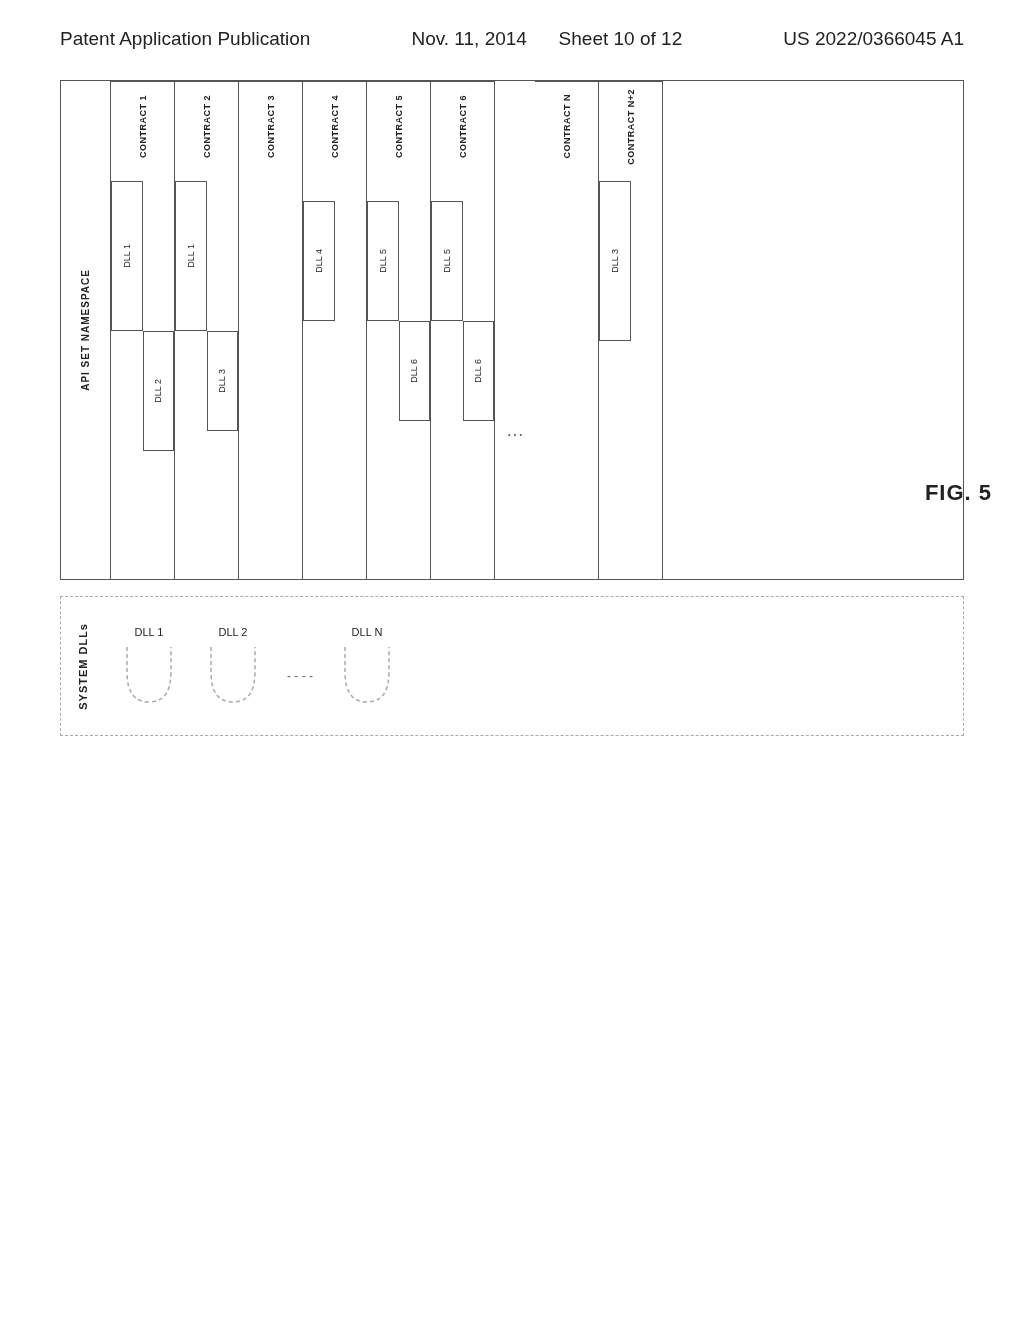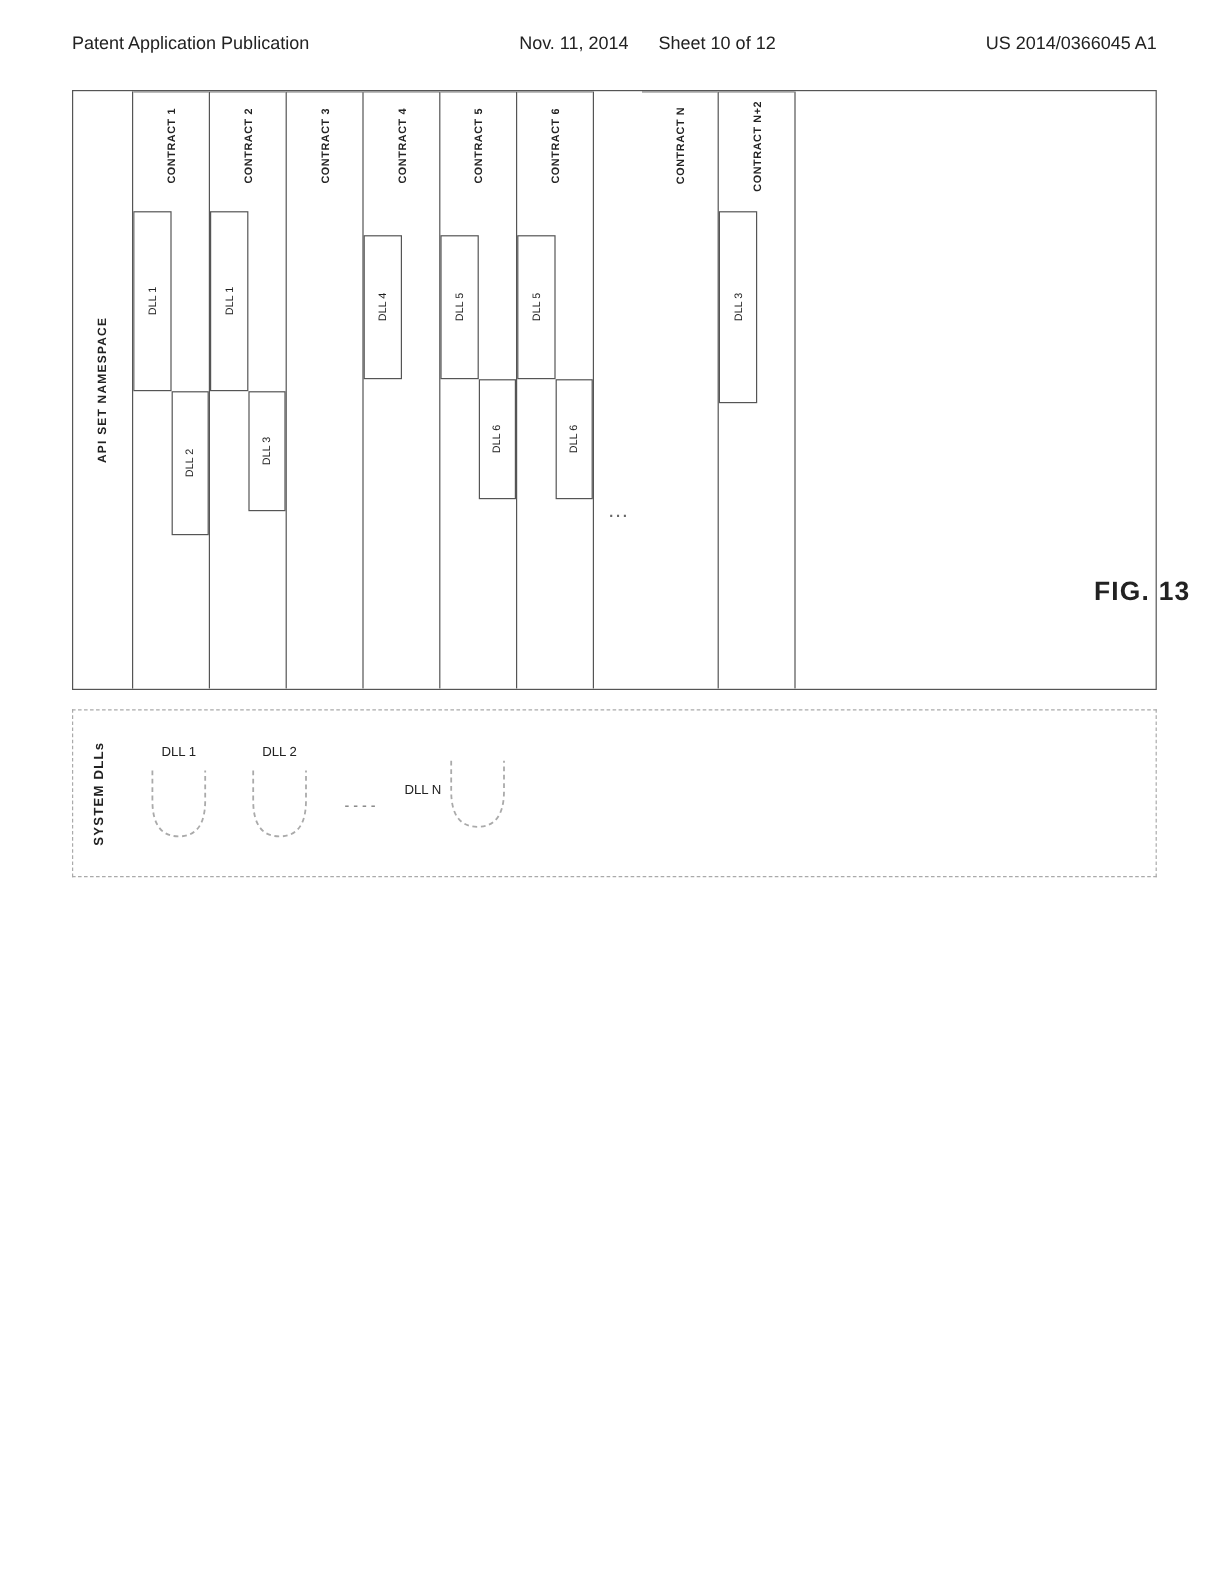--- a/index.html
+++ b/index.html
@@ -11,21 +11,21 @@
       position: relative;
       overflow: hidden;
     }
 
     
     .page-header {
       display: flex;
       justify-content: space-between;
       align-items: baseline;
       padding: 28px 60px 10px 60px;
-      font-size: 15px;
+      font-size: 19px;
       color: #222;
     }
 
     
     .content-area {
       padding: 20px 60px;
       display: flex;
       flex-direction: column;
       gap: 16px;
     }
@@ -114,21 +114,21 @@
 </head>
 <body>
 
 <div class="page-header">
   <span>Patent Application Publication</span>
   <span>
     <span>Nov. 11, 2014</span>
     &nbsp;&nbsp;&nbsp;&nbsp;
     <span>Sheet 10 of 12</span>
   </span>
-  <span>US 2014/0366045 A1</span>
+  <span>US 2022/0366045 A1</span>
 </div>
 
 <div class="content-area">
 
   <div class="upper-box" style="display:flex; flex-direction:row; height:500px; overflow:hidden;">
 
     <div class="namespace-sidebar">
       <span class="namespace-text">API SET NAMESPACE</span>
     </div>
 
@@ -246,24 +246,24 @@
 
     <div style="display:flex; flex-direction:column; align-items:center; margin:0 8px;">
       <span style="font-size:11px; font-weight:500; margin-bottom:4px; color:#222;">DLL 2</span>
       <svg width="60" height="65" viewBox="0 0 60 65">
         <path d="M 8 5 L 8 30 Q 8 60 30 60 Q 52 60 52 30 L 52 5" fill="none" stroke="#aaa" stroke-width="1.5" stroke-dasharray="4,3"></path>
       </svg>
     </div>
 
     <div style="display:flex; align-items:center; font-size:12px; color:#666; margin:0 8px; padding-top:20px;">- - - -</div>
 
-    <div style="display:flex; flex-direction:row; align-items:center; margin:0 8px;">
+    <div style="display:flex; flex-direction:column; align-items:center; margin:0 8px;">
       <span style="font-size:11px; font-weight:500; margin-bottom:4px; color:#222;">DLL N</span>
       <svg width="60" height="65" viewBox="0 0 60 65">
         <path d="M 8 5 L 8 30 Q 8 60 30 60 Q 52 60 52 30 L 52 5" fill="none" stroke="#aaa" stroke-width="1.5" stroke-dasharray="4,3"></path>
       </svg>
     </div>
 
   </div>
 
 </div>
 
-<div style="position:absolute; right:32px; top:480px; font-size:22px; font-weight:bold; color:#222; letter-spacing:1px;">FIG. 13</div>
+<div style="position:absolute; right:32px; top:480px; font-size:22px; font-weight:bold; color:#222; letter-spacing:1px;">FIG. 5</div>
 
 </body></html>

